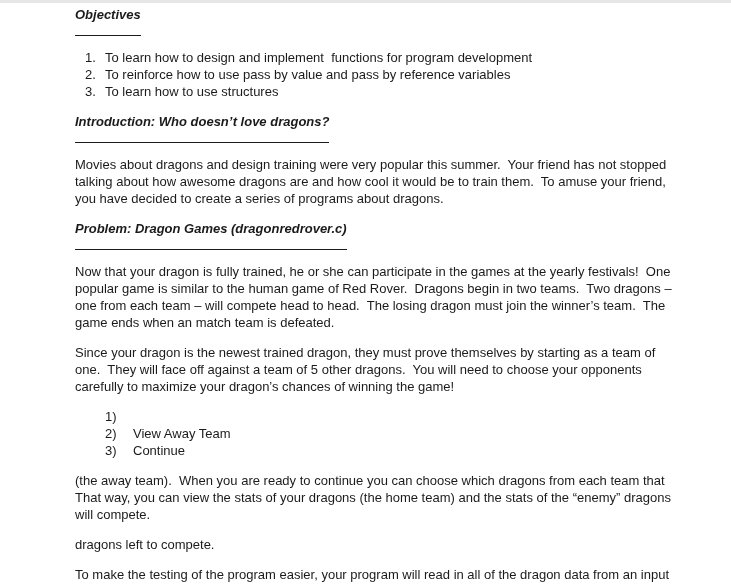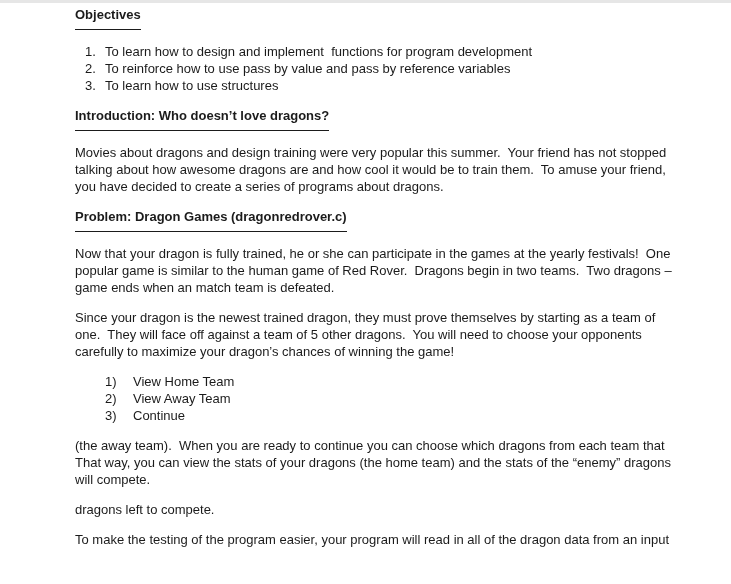--- a/index.html
+++ b/index.html
@@ -12,21 +12,22 @@
   .doc {
     padding: 3px 24px 0 75px;
     font-size: 13px; line-height: 17px;
     color: #1b1b1b;
   }
   .block { margin: 0 0 13px 0; }
   .heading-text {
     font-weight: bold;
     display: inline-block;
     border-bottom: 1.6px solid #1b1b1b;
-    padding-bottom: 6px;
+    padding-bottom: 12px;
+    font-style: italic;
   }
   .line { white-space: pre; }
   .olist { padding-left: 10px; }
   .oli { display: flex; }
   .oli .num { width: 20px; flex: 0 0 20px; white-space: pre; }
   .menu-list { padding-left: 30px; }
   .menu-list .num { width: 28px; flex: 0 0 28px; white-space: pre; }
 </style>
 </head>
 <body>
@@ -61,34 +62,34 @@
     <div class="line">talking about how awesome dragons are and how cool it would be to train them.  To amuse your friend,</div>
     <div class="line">you have decided to create a series of programs about dragons.</div>
   </div>
 
   <div class="block">
     <span class="heading-text">Problem: Dragon Games (dragonredrover.c)</span>
   </div>
   <div class="block">
     <div class="line">Now that your dragon is fully trained, he or she can participate in the games at the yearly festivals!  One</div>
     <div class="line">popular game is similar to the human game of Red Rover.  Dragons begin in two teams.  Two dragons –</div>
+    <div class="line">one from each team – will compete head to head.  The losing dragon must join the winner’s team.  The</div>
     <div class="line">game ends when an match team is defeated.</div>
   </div>
 
   <div class="block">
     <div class="line">Since your dragon is the newest trained dragon, they must prove themselves by starting as a team of</div>
     <div class="line">one.  They will face off against a team of 5 other dragons.  You will need to choose your opponents</div>
     <div class="line">carefully to maximize your dragon’s chances of winning the game!</div>
   </div>
 
 
   <div class="block menu-list">
     <div class="oli">
       <span class="num">1)</span>
-      <span class="line">View Home Team</span>
     </div>
     <div class="oli">
       <span class="num">2)</span>
       <span class="line">View Away Team</span>
     </div>
     <div class="oli">
       <span class="num">3)</span>
       <span class="line">Continue</span>
     </div>
   </div>

